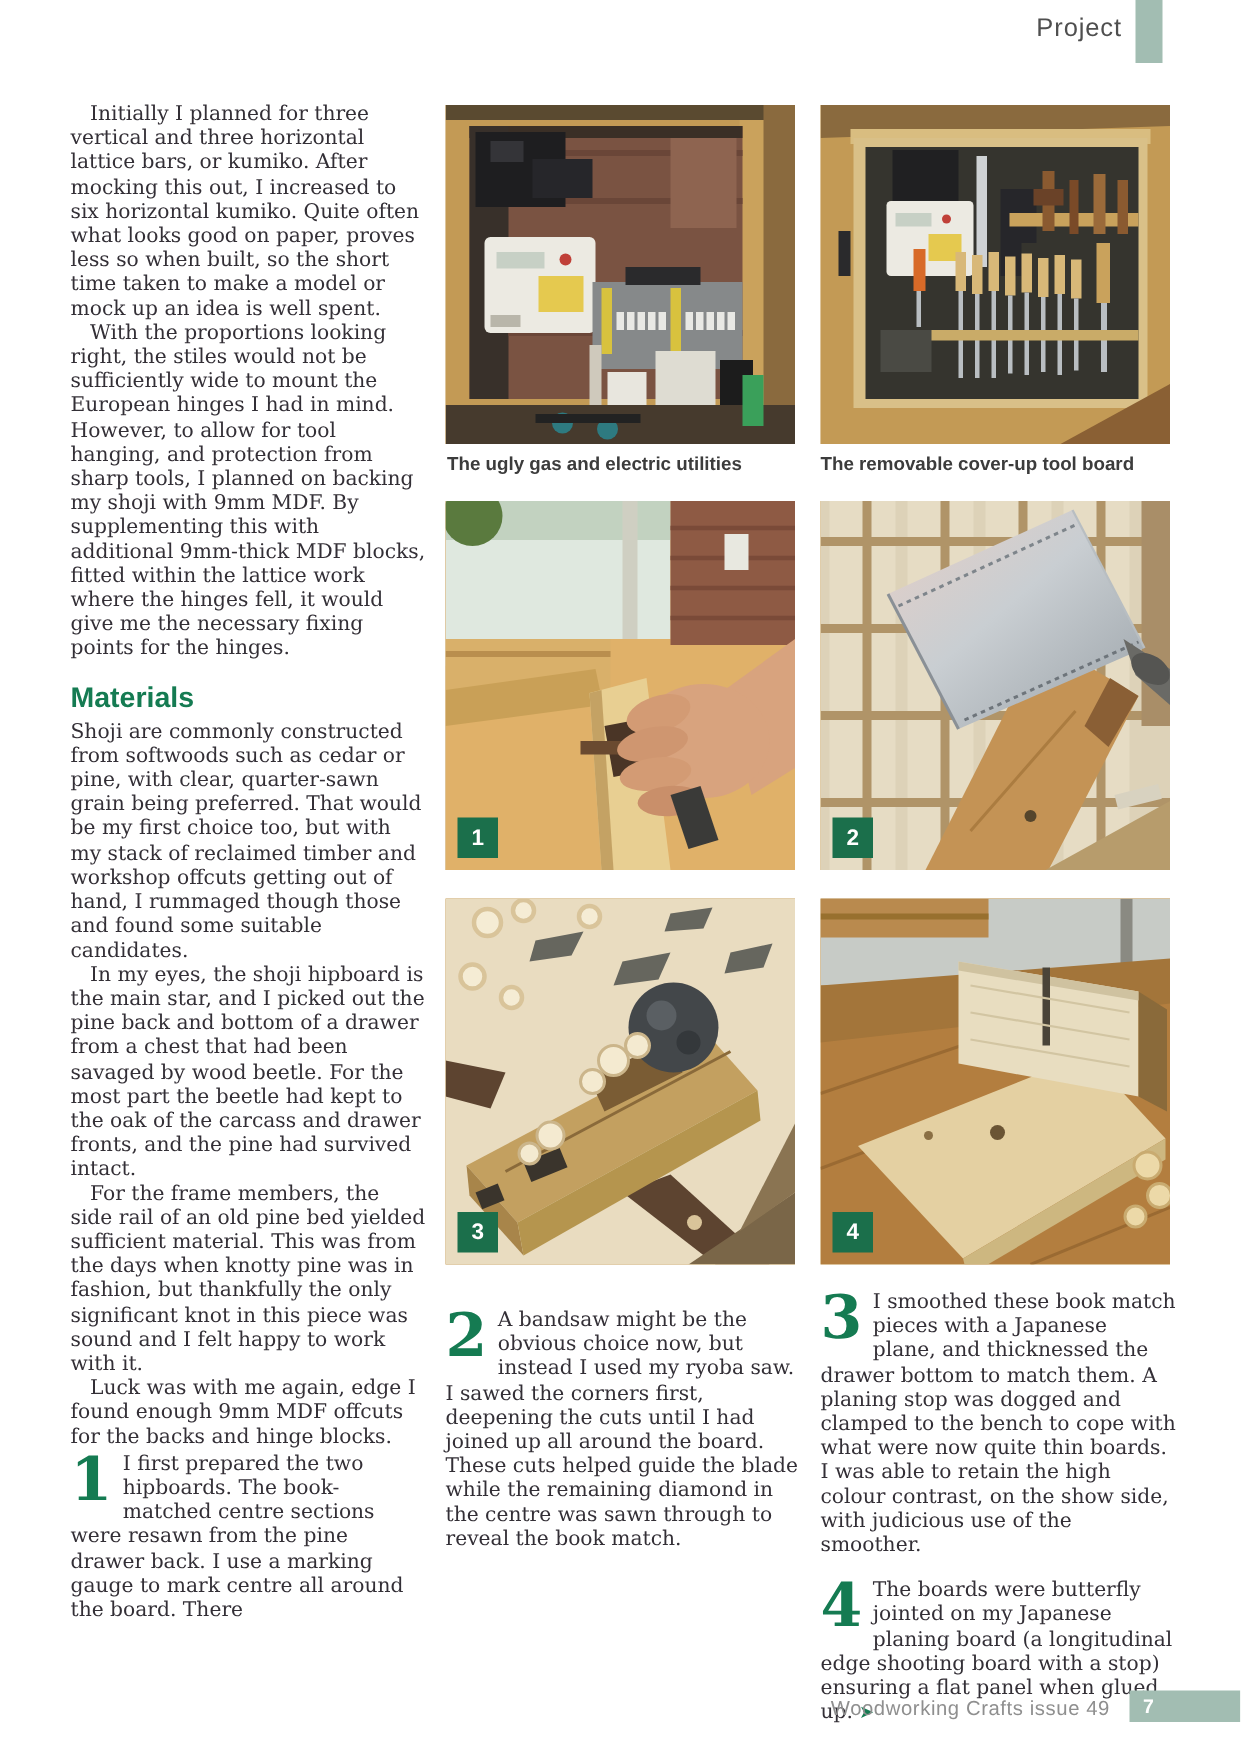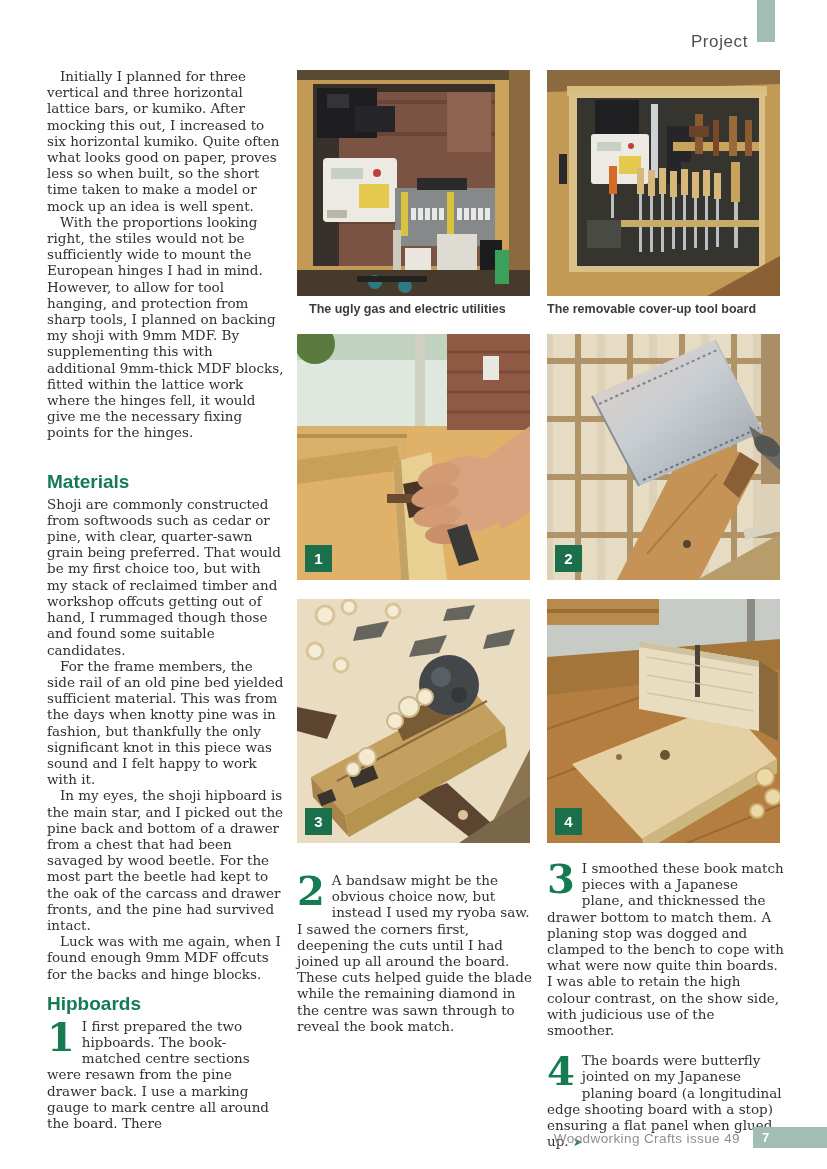--- a/index.html
+++ b/index.html
@@ -5,48 +5,48 @@
   :root{
     --green:#157b52;
     --badge:#1b6f4b;
     --sage:#a2bdb2;
     --ink:#332f36;
   }
   html,body{margin:0;padding:0;background:#ffffff;}
   #page{position:relative;width:827px;height:1169px;background:#fff;overflow:hidden;
         font-family:"DejaVu Serif",serif;color:var(--ink);}
   
-  .header-label{position:absolute;top:31px;left:0;width:748px;text-align:right;
+  .header-label{position:absolute;top:8px;left:0;width:748px;text-align:right;
     font:400 17px/22px "Liberation Sans",sans-serif;color:#4f4f4f;letter-spacing:.6px;}
   .header-tab{position:absolute;left:757px;top:0;width:18px;height:42px;background:var(--sage);}
   
   .textcol{position:absolute;font:13.5px/16.2px "DejaVu Serif",serif;color:var(--ink);}
   #left-col{left:47px;top:68px;width:237px;}
   #mid-col-text{left:297px;top:858px;width:237px;}
   #right-col-text{left:547px;top:858px;width:237px;}
   .textcol p{margin:0;}
   .textcol p.indent{text-indent:13px;}
   h2.sec{font:700 20px/24px "Liberation Sans",sans-serif;color:var(--green);margin:16px 0 2px;letter-spacing:.2px;}
   h3.sub{font:700 19px/23px "Liberation Sans",sans-serif;color:var(--green);margin:10px 0 3px;}
-  h3.sub.first{margin-top:29px;}
+  h3.sub.first{margin-top:13px;}
   .step{margin-top:14px;}
   .step.nogap{margin-top:2px;}
   .dropnum{float:left;font:700 40px/33px "DejaVu Serif",serif;color:var(--green);margin:2px 7px 0 0;}
   .arrow{color:var(--green);font-size:12px;margin-left:4px;font-family:"DejaVu Sans",sans-serif;}
   
   .photo{position:absolute;overflow:hidden;background:#c39a55;}
   .photo svg{display:block;width:100%;height:100%;}
   #photo-utilities{left:297px;top:70px;width:233px;height:226px;}
   #photo-toolboard{left:547px;top:70px;width:233px;height:226px;}
   #photo-step1{left:297px;top:334px;width:233px;height:246px;}
   #photo-step2{left:547px;top:334px;width:233px;height:246px;}
   #photo-step3{left:297px;top:599px;width:233px;height:244px;}
   #photo-step4{left:547px;top:599px;width:233px;height:244px;}
   .caption{position:absolute;width:237px;font:700 12.5px/16px "Liberation Sans",sans-serif;color:#3c3c3c;}
-  #caption-utilities{left:309px;top:301px;}
+  #caption-utilities{left:298px;top:301px;}
   #caption-toolboard{left:547px;top:301px;}
   .badge{position:absolute;left:8px;bottom:8px;width:27px;height:27px;background:var(--badge);
     color:#fff;display:flex;align-items:center;justify-content:center;
     font:700 15px "Liberation Sans",sans-serif;}
   
   .footer-text{position:absolute;top:1129px;left:0;width:740px;text-align:right;
     font:400 13.5px/20px "Liberation Sans",sans-serif;color:#8f8f8f;letter-spacing:.4px;}
   .page-box{position:absolute;left:753px;top:1127px;width:74px;height:21px;background:var(--sage);
     color:#fff;font:700 13px/21px "Liberation Sans",sans-serif;padding-left:9px;box-sizing:border-box;}
 </style>
@@ -56,24 +56,23 @@
 <div id="page">
 
   <div class="header-label">Project</div>
   <div class="header-tab"></div>
 
   <div id="left-col" class="textcol">
     <p class="indent">Initially I planned for three vertical and three horizontal lattice bars, or kumiko. After mocking this out, I increased to six horizontal kumiko. Quite often what looks good on paper, proves less so when built, so the short time taken to make a model or mock up an idea is well spent.</p>
     <p class="indent">With the proportions looking right, the stiles would not be sufficiently wide to mount the European hinges I had in mind. However, to allow for tool hanging, and protection from sharp tools, I planned on backing my shoji with 9mm MDF. By supplementing this with additional 9mm-thick MDF blocks, fitted within the lattice work where the hinges fell, it would give me the necessary fixing points for the hinges.</p>
     <h3 class="sub first">Materials</h3>
     <p>Shoji are commonly constructed from softwoods such as cedar or pine, with clear, quarter-sawn grain being preferred. That would be my first choice too, but with my stack of reclaimed timber and workshop offcuts getting out of hand, I rummaged though those and found some suitable candidates.</p>
+    <p class="indent">In my eyes, the shoji hipboard is the main star, and I picked out the pine back and bottom of a drawer from a chest that had been savaged by wood beetle. For the most part the beetle had kept to the oak of the carcass and drawer fronts, and the pine had survived intact.</p>
     <p class="indent">For the frame members, the side rail of an old pine bed yielded sufficient material. This was from the days when knotty pine was in fashion, but thankfully the only significant knot in this piece was sound and I felt happy to work with it.</p>
-    <p class="indent">In my eyes, the shoji hipboard is the main star, and I picked out the pine back and bottom of a drawer from a chest that had been savaged by wood beetle. For the most part the beetle had kept to the oak of the carcass and drawer fronts, and the pine had survived intact.</p>
-    <p class="indent">Luck was with me again, when I found enough 9mm MDF offcuts for the backs and hinge blocks.</p>
-    <h3 class="sub">Hipboards</h3>
+    <p class="indent">Luck was with me again, edge I found enough 9mm MDF offcuts for the backs and hinge blocks.</p>
     <div class="step nogap">
       <span class="dropnum">1</span><span>I first prepared the two hipboards. The book-matched centre sections were resawn from the pine drawer back. I use a marking gauge to mark centre all around the board. There</span>
     </div>
   </div>
 
   <div id="photo-utilities" class="photo">
     <svg viewBox="0 0 233 226" preserveAspectRatio="none">
       <rect x="0" y="0" width="233" height="226" fill="#c39a55"></rect>
       <rect x="0" y="0" width="233" height="10" fill="#5a4a30"></rect>
       <rect x="196" y="10" width="20" height="190" fill="#caa25c"></rect>

